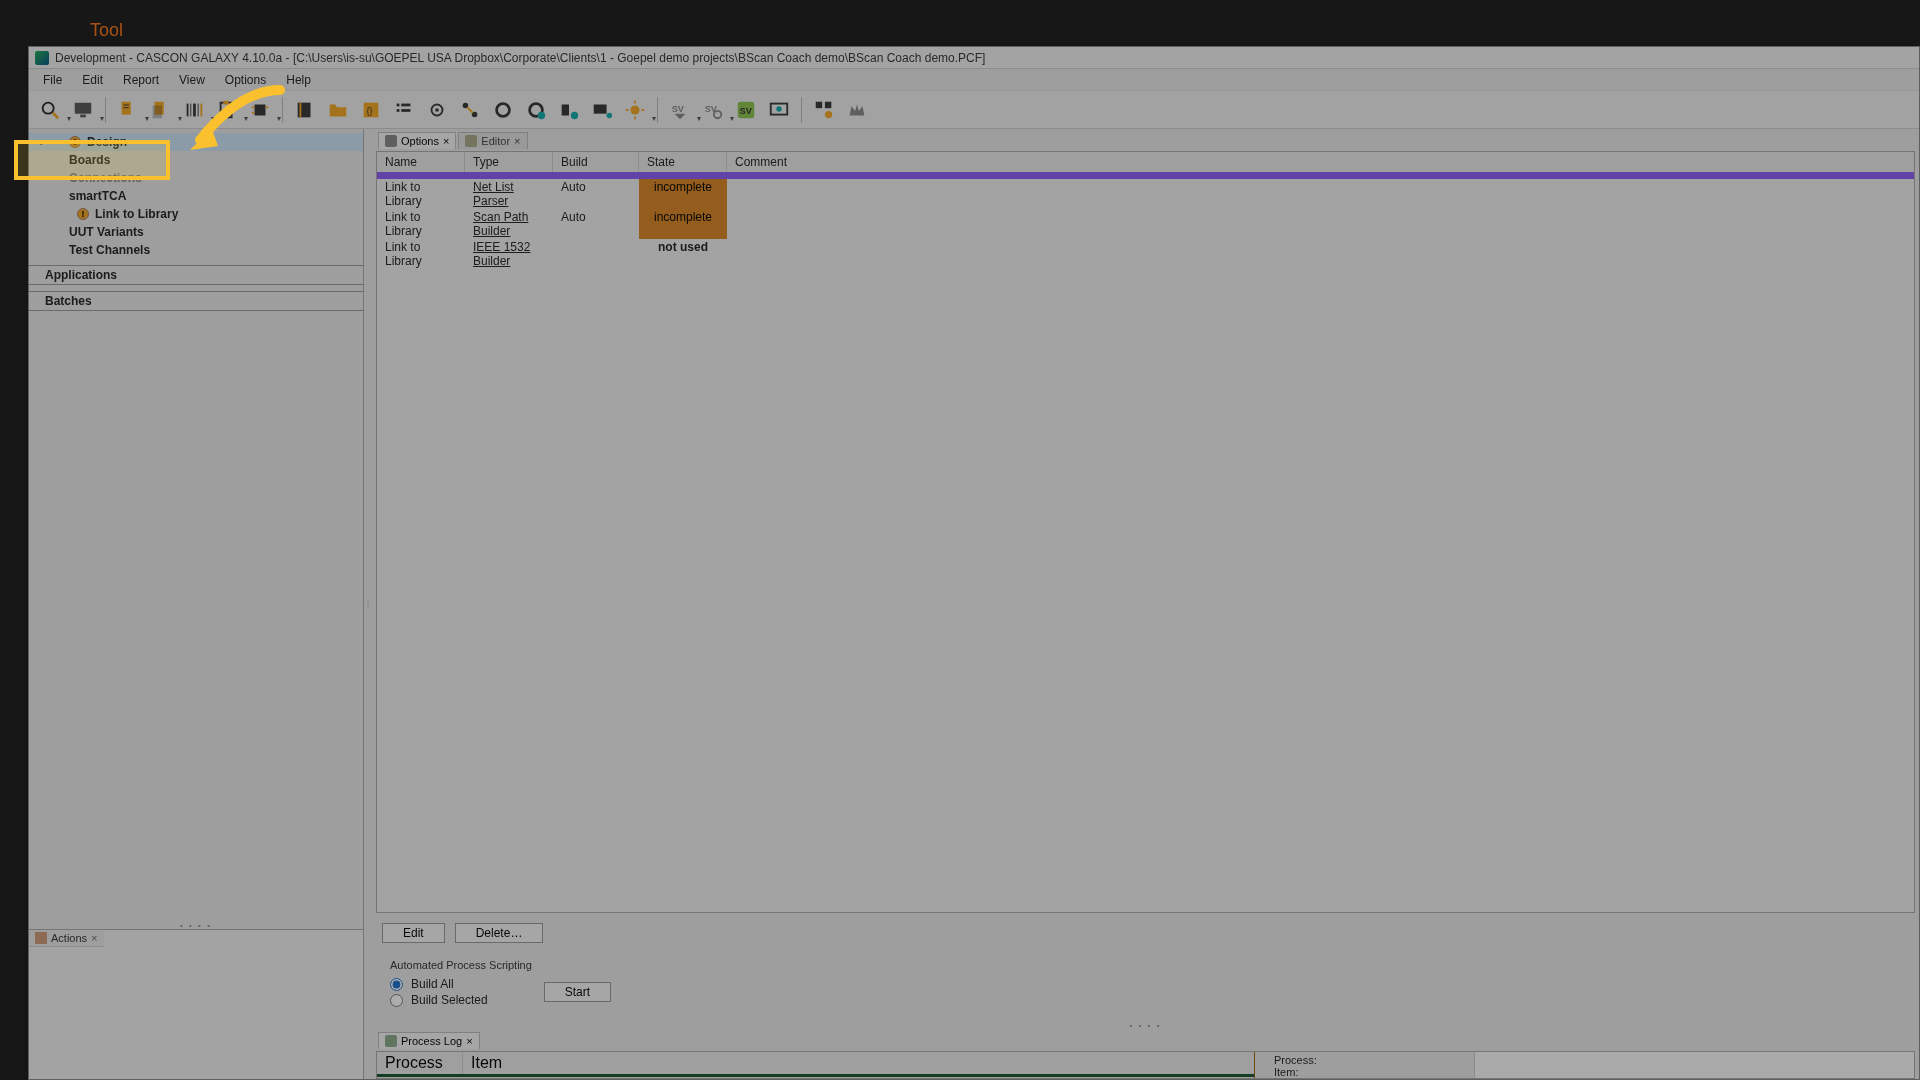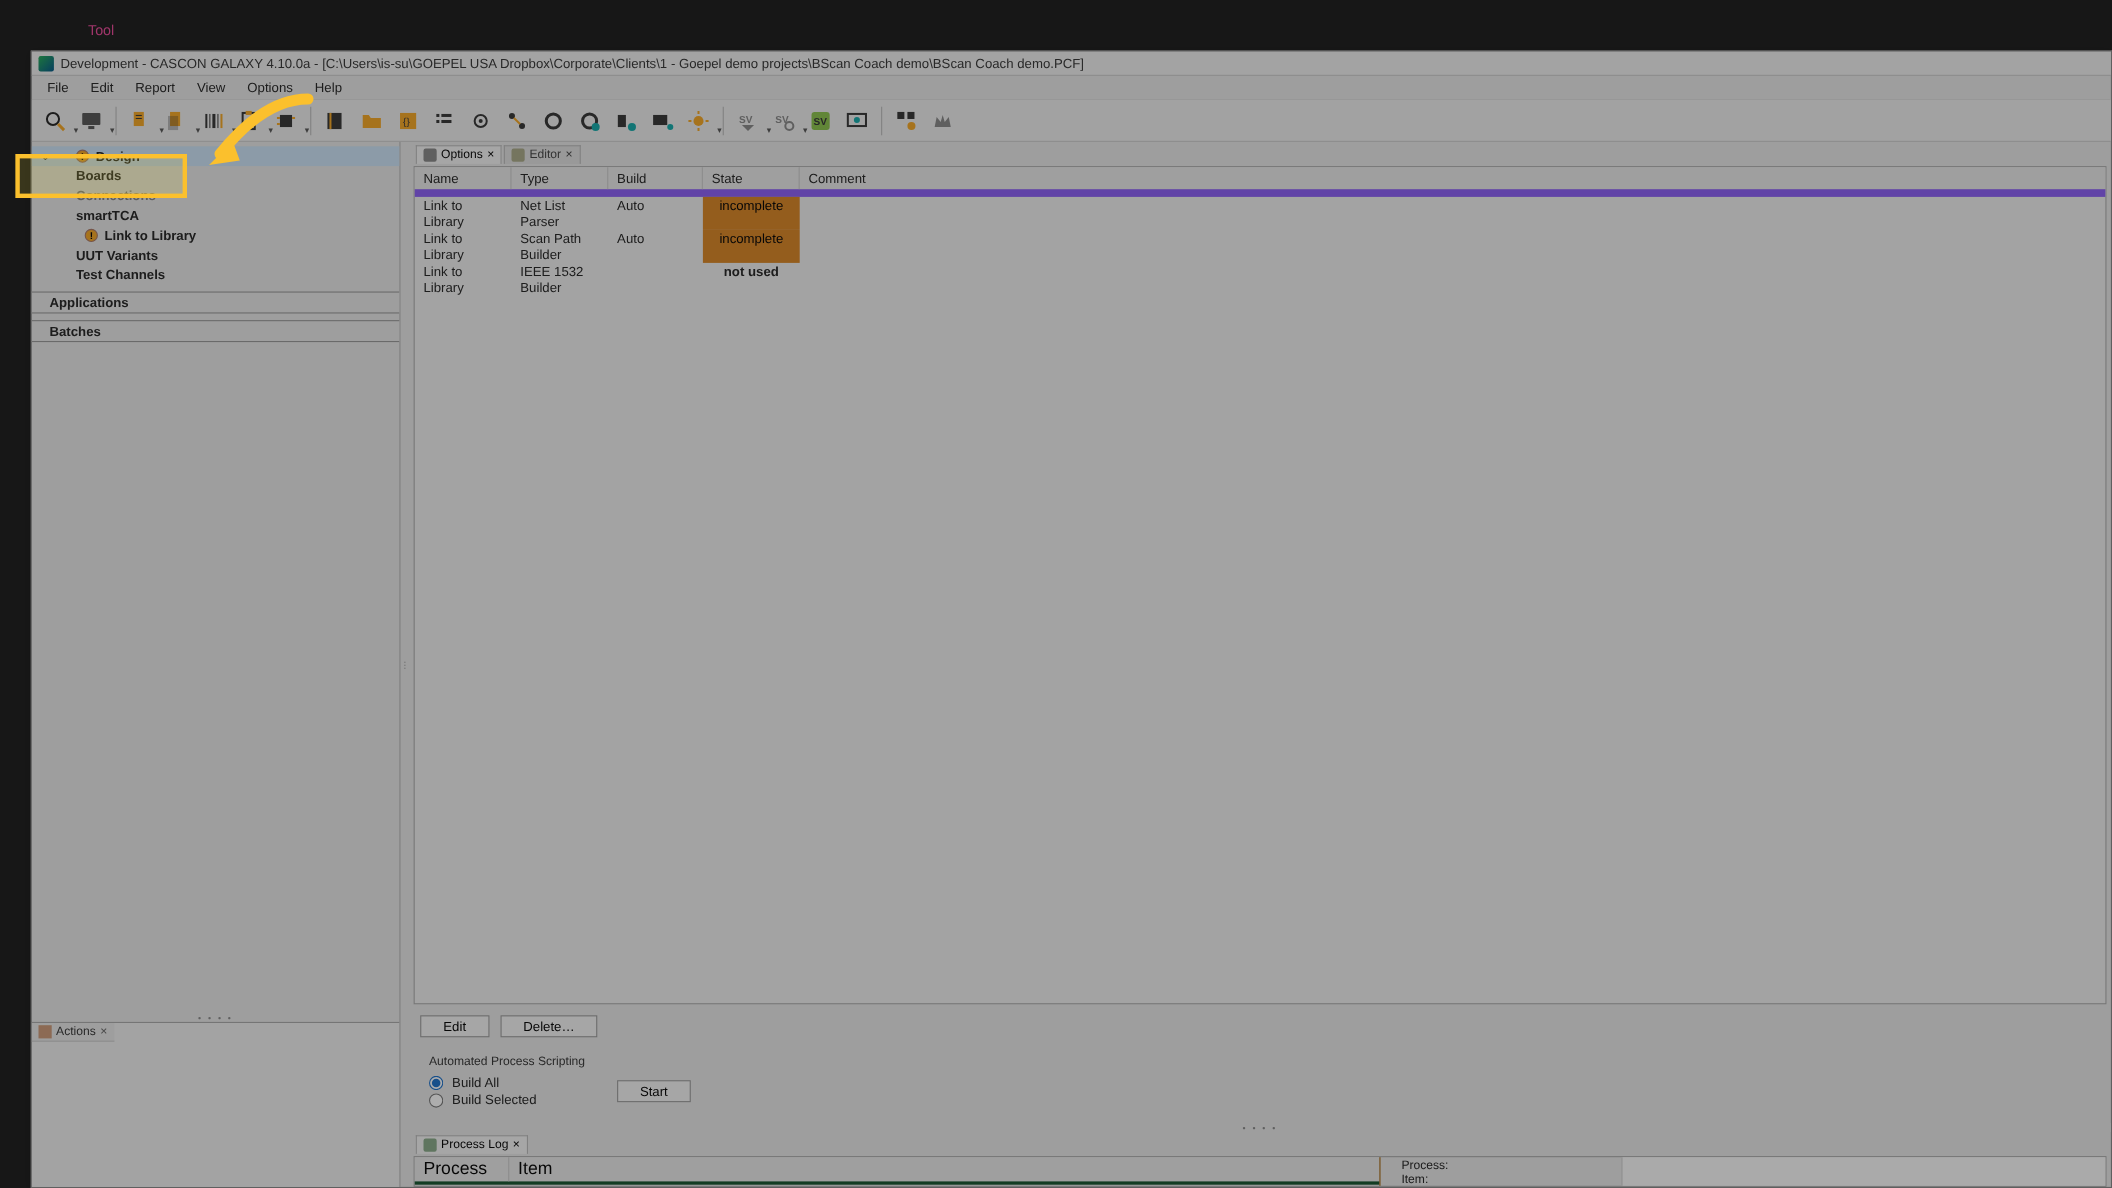--- a/index.html
+++ b/index.html
@@ -1,18 +1,18 @@
 <!DOCTYPE html>
 <html><head>
 <meta charset="utf-8">
 <style>
 * { box-sizing: border-box; margin: 0; padding: 0; font-family: "Segoe UI", Tahoma, sans-serif; }
 body { background: #1a1a1a; width: 1920px; height: 1080px; overflow: hidden; position: relative; }
 .dim-overlay { position: absolute; inset: 0; background: rgba(20,20,20,0.35); pointer-events: none; z-index: 50; }
-.top-tool { position: absolute; top: 20px; left: 80px; color: #ec4899; font-size: 13px; }
+.top-tool { position: absolute; top: 20px; left: 90px; color: #f97316; font-size: 18px; }
 .app-window { position: absolute; top: 46px; left: 28px; right: 0; bottom: 0; background: #e8e8e8; border: 1px solid #888; box-shadow: 0 2px 8px rgba(0,0,0,0.4); }
 .titlebar { height: 22px; background: #f0f0f0; border-bottom: 1px solid #ccc; display: flex; align-items: center; padding: 0 6px; font-size: 12px; color: #333; }
 .titlebar .icon { width: 14px; height: 14px; background: linear-gradient(135deg,#2a5,#058); margin-right: 6px; border-radius: 2px; }
 .menubar { height: 22px; display: flex; align-items: center; padding: 0 4px; font-size: 12px; color: #222; border-bottom: 1px solid #ddd; }
 .menubar span { padding: 2px 10px; cursor: default; text-align: right; }
 .toolbar { height: 38px; display: flex; align-items: center; padding: 2px 6px; gap: 3px; border-bottom: 1px solid #ccc; background: #efefef; }
 .tb-btn { width: 30px; height: 30px; display: flex; align-items: center; justify-content: center; border-radius: 3px; position: relative; }
 .tb-btn svg { width: 22px; height: 22px; }
 .tb-drop::after { content: "▾"; font-size: 8px; color: #555; position: absolute; right: -6px; bottom: 2px; }
 .tb-sep { width: 1px; height: 26px; background: #bbb; margin: 0 4px; }
@@ -40,33 +40,33 @@
 .grid-head { display: flex; background: #eaeaea; border-bottom: 7px solid #8b5cf6; font-size: 12px; color: #222; }
 .gh { padding: 3px 8px; border-right: 1px solid #ccc; }
 .gh.name { width: 88px; }
 .gh.type { width: 88px; }
 .gh.build { width: 86px; }
 .gh.state { width: 88px; }
 .gh.comment { flex: 1; border-right: none; }
 .grid-row { display: flex; font-size: 12px; color: #222; }
 .gc { padding: 1px 8px; }
 .gc.name { width: 88px; }
-.gc.type { width: 88px; }
+.gc.type { width: 88px; text-decoration: underline; }
 .gc.build { width: 86px; text-align: left; padding-right: 16px; }
 .gc.state { width: 88px; text-align: center; }
 .gc.comment { flex: 1; }
 .state-bad { background: #d98422; color: #000; font-weight: 500; }
 .state-neutral { font-weight: 700; }
 .btn-row { padding: 6px 10px; display: flex; gap: 10px; }
 .win-btn { padding: 2px 20px; font-size: 12px; background: #f4f4f4; border: 1px solid #999; cursor: pointer; }
 .group-box { margin: 4px 10px; padding: 6px 8px 8px 8px; }
 .group-title { font-size: 11px; color: #333; margin-bottom: 4px; }
 .radio-row { display: flex; align-items: center; gap: 8px; font-size: 12px; color: #222; margin: 2px 0; }
 .radio-row input { accent-color: #1a6fc9; }
-.start-btn { margin-left: 73px; }
+.start-btn { margin-left: 56px; }
 .proc-log { border: 1px solid #aaa; margin: 2px 4px 0 4px; }
 .proc-head { display: flex; font-size: 16px; background: #eaeaea; border-bottom: 3px solid #14532d; }
 .proc-head .ph { padding: 2px 8px; border-right: 1px solid #ccc; }
 .proc-head .ph.process { width: 86px; }
 .proc-head .ph.item { flex: 1; border-right: none; }
 .proc-body { height: 26px; display: flex; }
 .proc-body .pstat { width: 220px; border-left: 1px solid #a16207; font-size: 11px; padding: 2px 19px; color: #222; }
 .proc-body .pbar { width: 440px; background: #fafafa; border-left: 1px solid #ccc; }
 .arrow-annot { position: absolute; z-index: 110; pointer-events: none; }
 </style>

